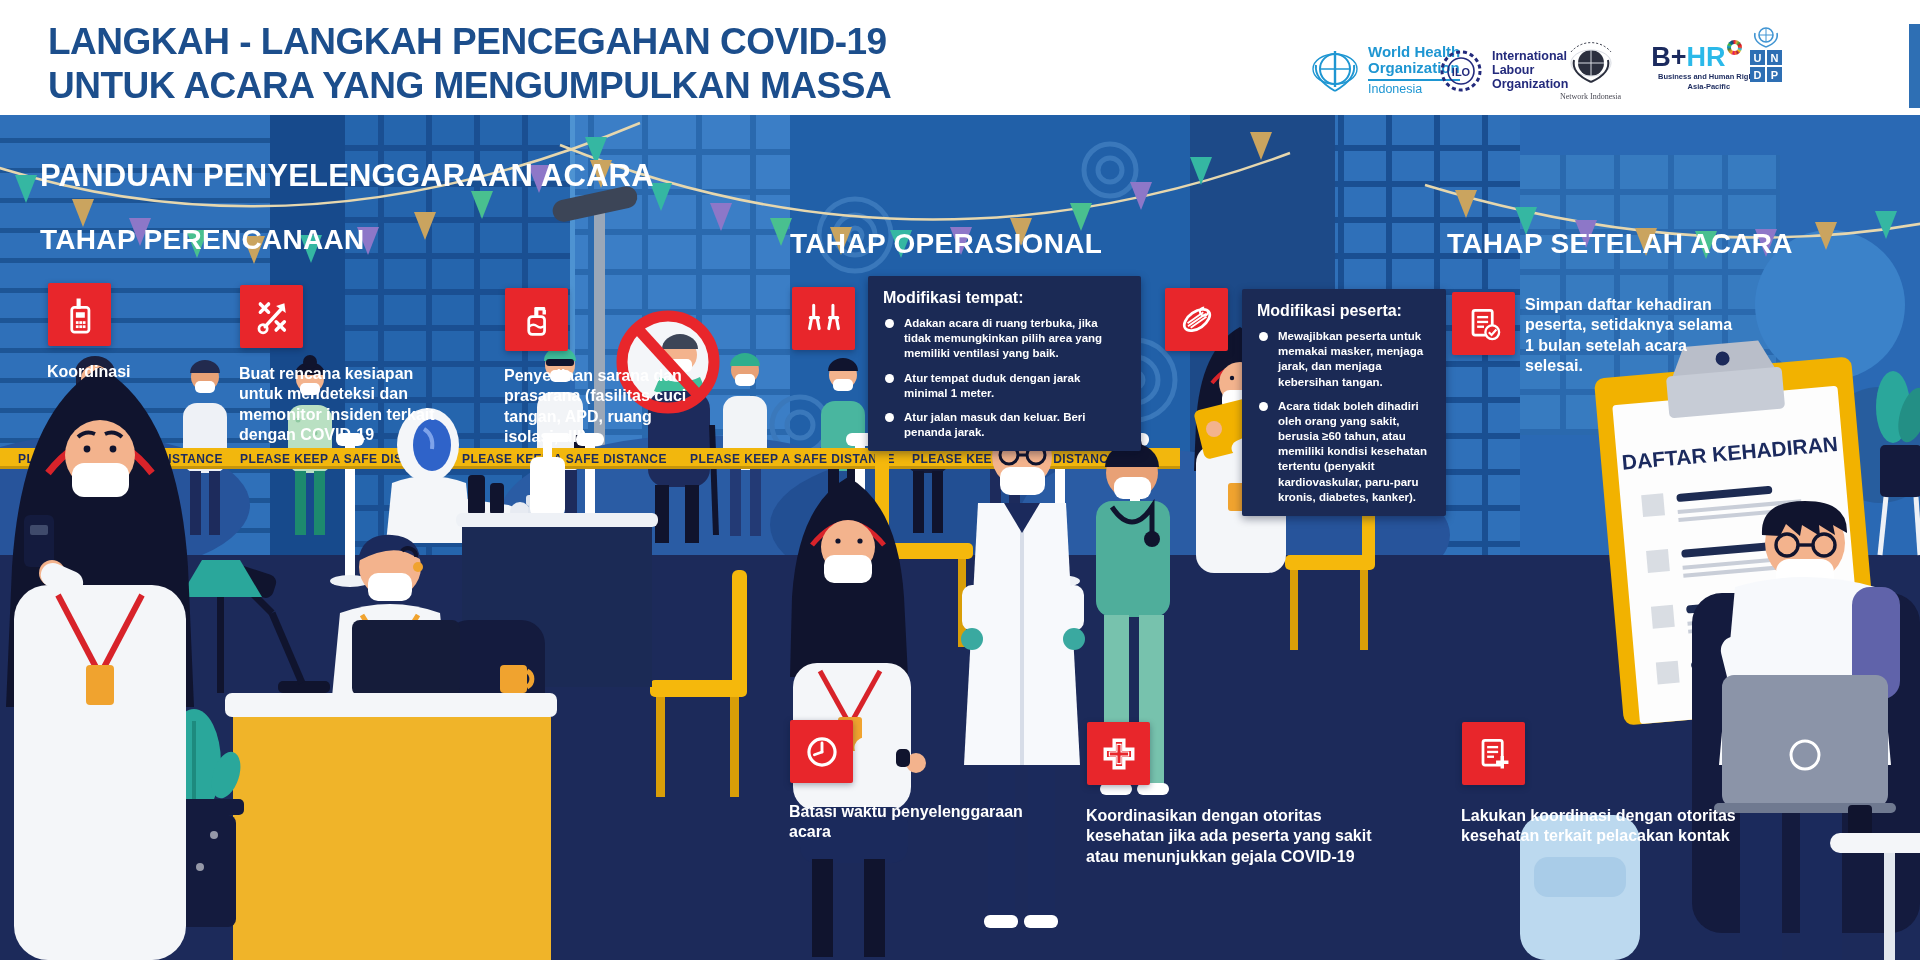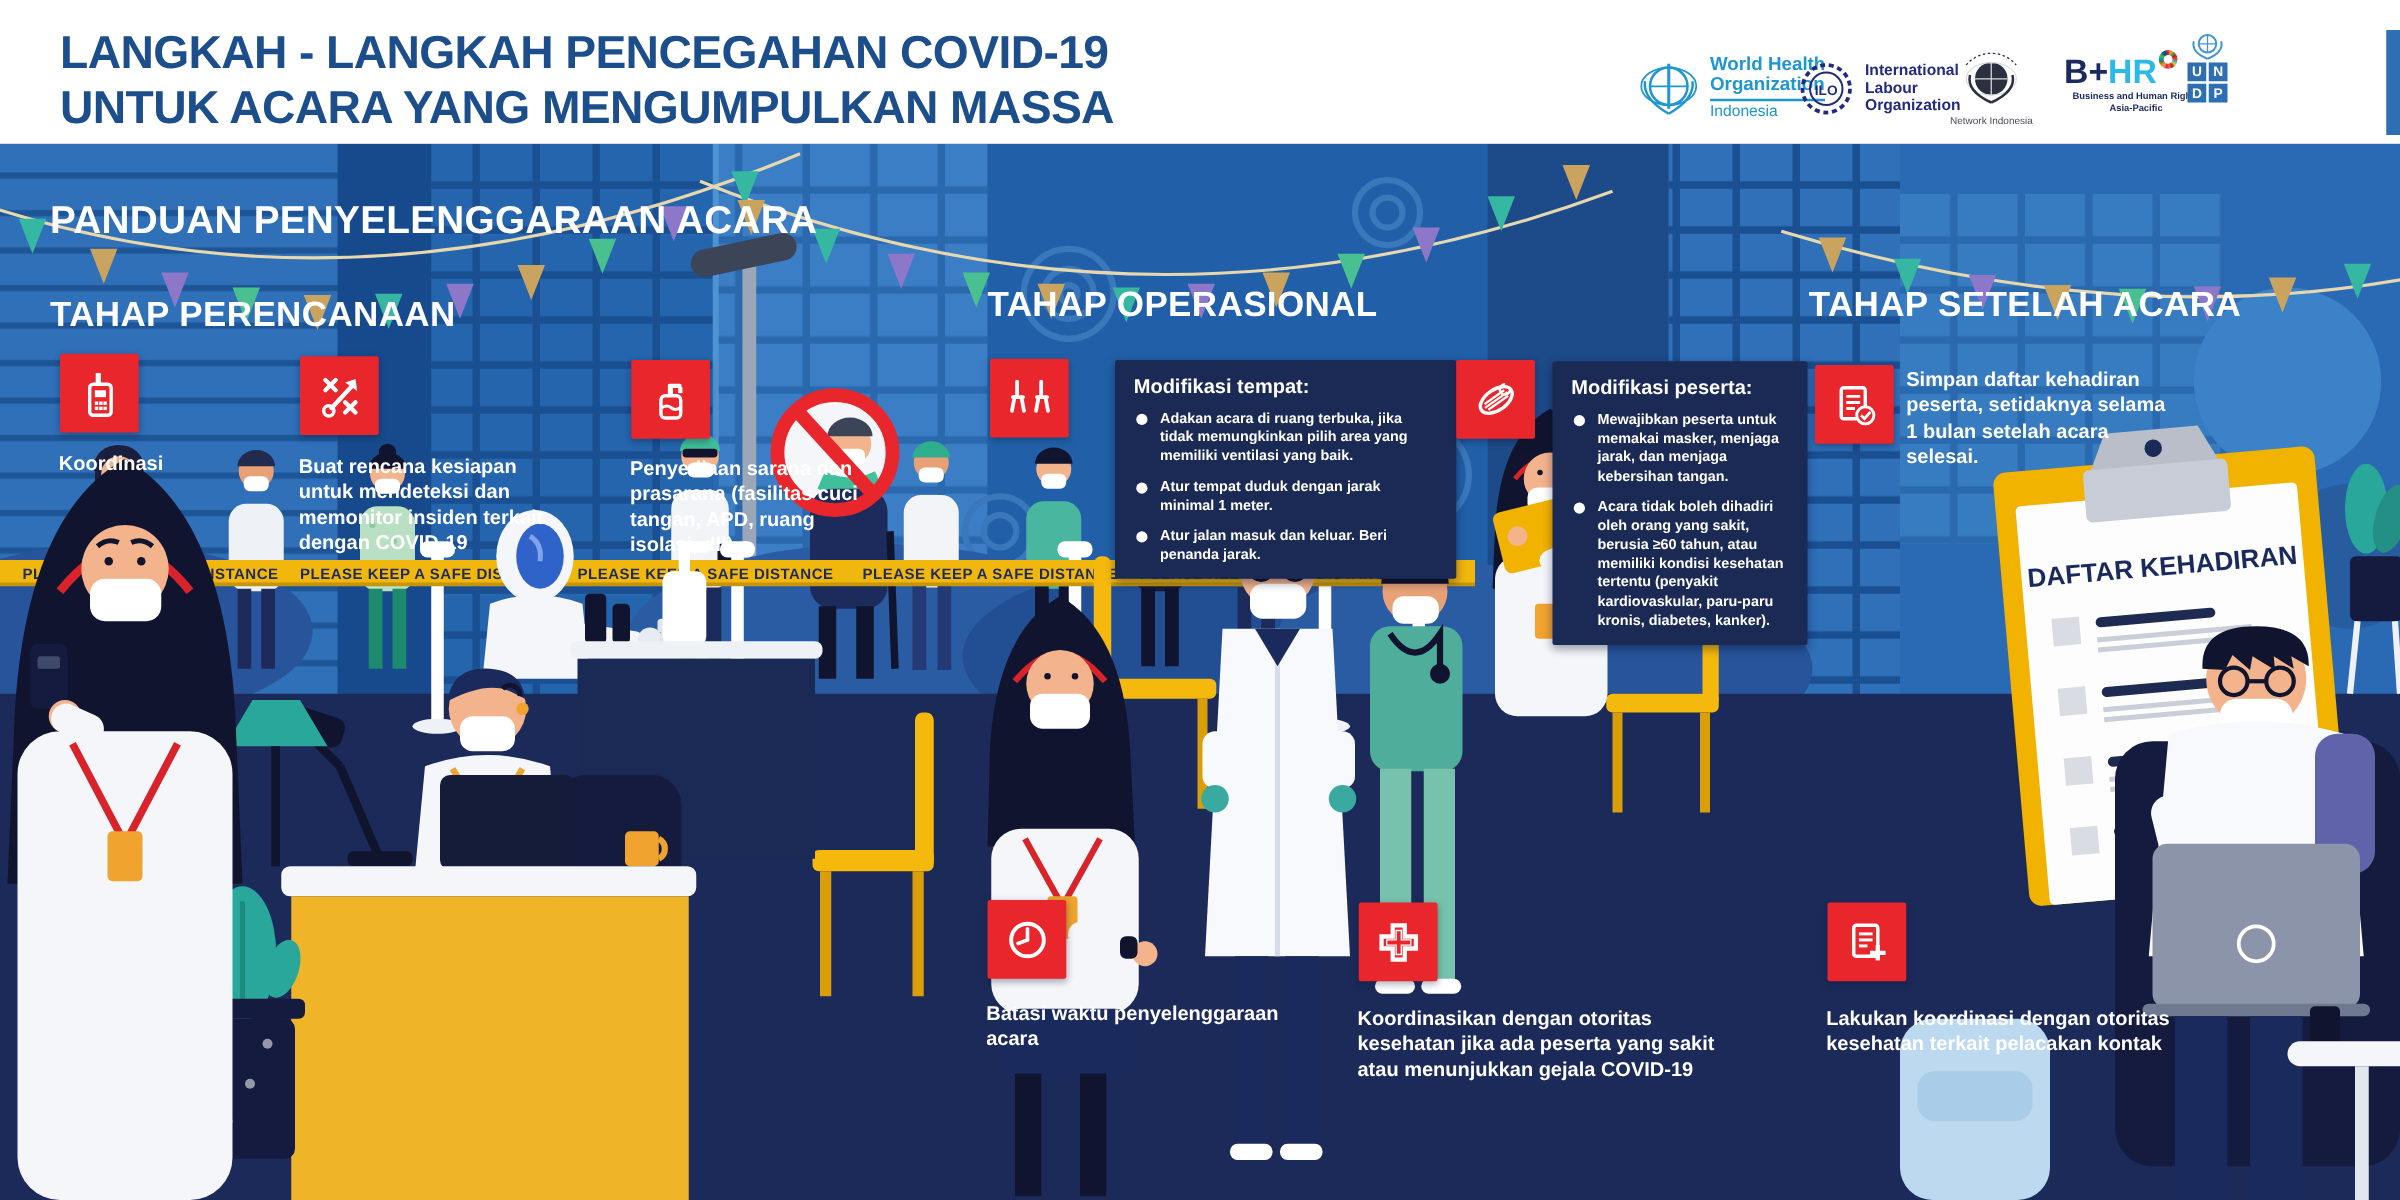--- a/index.html
+++ b/index.html
@@ -8,21 +8,21 @@
   
   .header{position:absolute;left:0;top:0;width:1920px;height:115px;background:#ffffff;z-index:30;}
   .main-title{position:absolute;left:48px;top:20px;color:#1c4e8c;font-weight:800;
               font-size:37px;line-height:1.18;letter-spacing:-0.5px;}
   .logo{position:absolute;display:flex;align-items:center;gap:8px;}
   .who-text{color:#1e96d2;font-weight:700;font-size:15px;line-height:1.04;}
   .who-rule{height:2px;background:#1e96d2;margin:4px 0 2px 0;}
   .who-country{font-weight:400;font-size:12.5px;}
   .ilo-text{color:#232a7c;font-weight:700;font-size:12.5px;line-height:1.1;}
   .ungc{flex-direction:column;gap:2px;}
-  .ungc-caption{font-size:8px;color:#4a4a55;font-weight:400;}
+  .ungc-caption{font-size:8px;color:#4a4a55;font-weight:400;font-family:Liberation Serif, serif;}
   .bhr{flex-direction:column;gap:1px;}
   .bhr-row{display:flex;align-items:flex-start;font-weight:800;font-size:27px;line-height:1;}
   .bhr-b{color:#1b2a5e;} .bhr-plus{color:#1b2a5e;} .bhr-hr{color:#2bb9e9;}
   .sdg-wheel{width:15px;height:15px;border-radius:50%;margin-left:2px;margin-top:-4px;
      background:conic-gradient(#e5243b,#dda63a,#4c9f38,#c5192d,#ff3a21,#26bde2,#fcc30b,#a21942,
                 #fd6925,#dd1367,#fd9d24,#bf8b2e,#3f7e44,#0a97d9,#56c02b,#00689d,#19486a,#e5243b);
      position:relative;}
   .sdg-wheel::after{content:"";position:absolute;inset:4px;background:#fff;border-radius:50%;}
   .bhr-caption{font-size:7.5px;color:#1b2a5e;font-weight:700;text-align:center;line-height:1.3;margin-left:24px;}
   .undp{flex-direction:column;gap:2px;}
@@ -615,21 +615,21 @@
         <rect x="30" y="410" width="18" height="10" rx="2" fill="#3f4a6b"></rect>
         <circle cx="52" cy="458" r="13" fill="#f3b38d"></circle>
         <rect x="40" y="452" width="44" height="24" rx="12" fill="#f4f6f9" transform="rotate(24 62 464)"></rect>
       </g>
     </g>
   </svg>
   </div>
 
   <div class="ov banner-title" style="left:40px;top:158px;">PANDUAN PENYELENGGARAAN ACARA</div>
 
-  <div class="ov stage-heading" style="left:40px;top:236px;">TAHAP PERENCANAAN</div>
+  <div class="ov stage-heading" style="left:40px;top:224px;">TAHAP PERENCANAAN</div>
   <div class="ov stage-heading" style="left:790px;top:228px;">TAHAP OPERASIONAL</div>
   <div class="ov stage-heading" style="left:1447px;top:228px;">TAHAP SETELAH ACARA</div>
 
   <div class="ov icon-tile" style="left:48px;top:283px;">
     <svg width="44" height="44" viewBox="0 0 64 64">
       <rect x="27" y="8" width="6" height="15" fill="#fff"></rect>
       <rect x="20" y="21" width="25" height="36" rx="4" fill="none" stroke="#fff" stroke-width="4"></rect>
       <rect x="26" y="28" width="13" height="8" fill="#fff"></rect>
       <g fill="#fff">
           <rect x="26" y="41" width="4" height="4"></rect>
@@ -670,21 +670,21 @@
   <div class="ov cap" style="left:504px;top:366px;width:190px;">Penyediaan sarana dan prasarana (fasilitas cuci tangan, APD, ruang isolasi, dll).</div>
 
   <div class="ov icon-tile" style="left:792px;top:287px;">
     <svg width="44" height="44" viewBox="0 0 64 64">
       <g stroke="#fff" stroke-width="4.4" stroke-linecap="round" fill="none">
         <path d="M17,12 v18 M12,30 h12 M14,30 l-3,16 M22,30 l3,16"></path>
         <path d="M45,12 v18 M40,30 h12 M42,30 l-3,16 M50,30 l3,16"></path>
       </g>
     </svg>
   </div>
-  <div class="ov navy-box" style="left:868px;top:288px;width:243px;margin-left:24px;">
+  <div class="ov navy-box" style="left:868px;top:276px;width:243px;">
     <h3>Modifikasi tempat:</h3>
     <ul>
       <li>Adakan acara di ruang terbuka, jika tidak memungkinkan pilih area yang memiliki ventilasi yang baik.</li>
       <li>Atur tempat duduk dengan jarak minimal 1 meter.</li>
       <li>Atur jalan masuk dan keluar. Beri penanda jarak.</li>
     </ul>
   </div>
 
   <div class="ov icon-tile" style="left:1165px;top:288px;">
     <svg width="44" height="44" viewBox="0 0 64 64">

